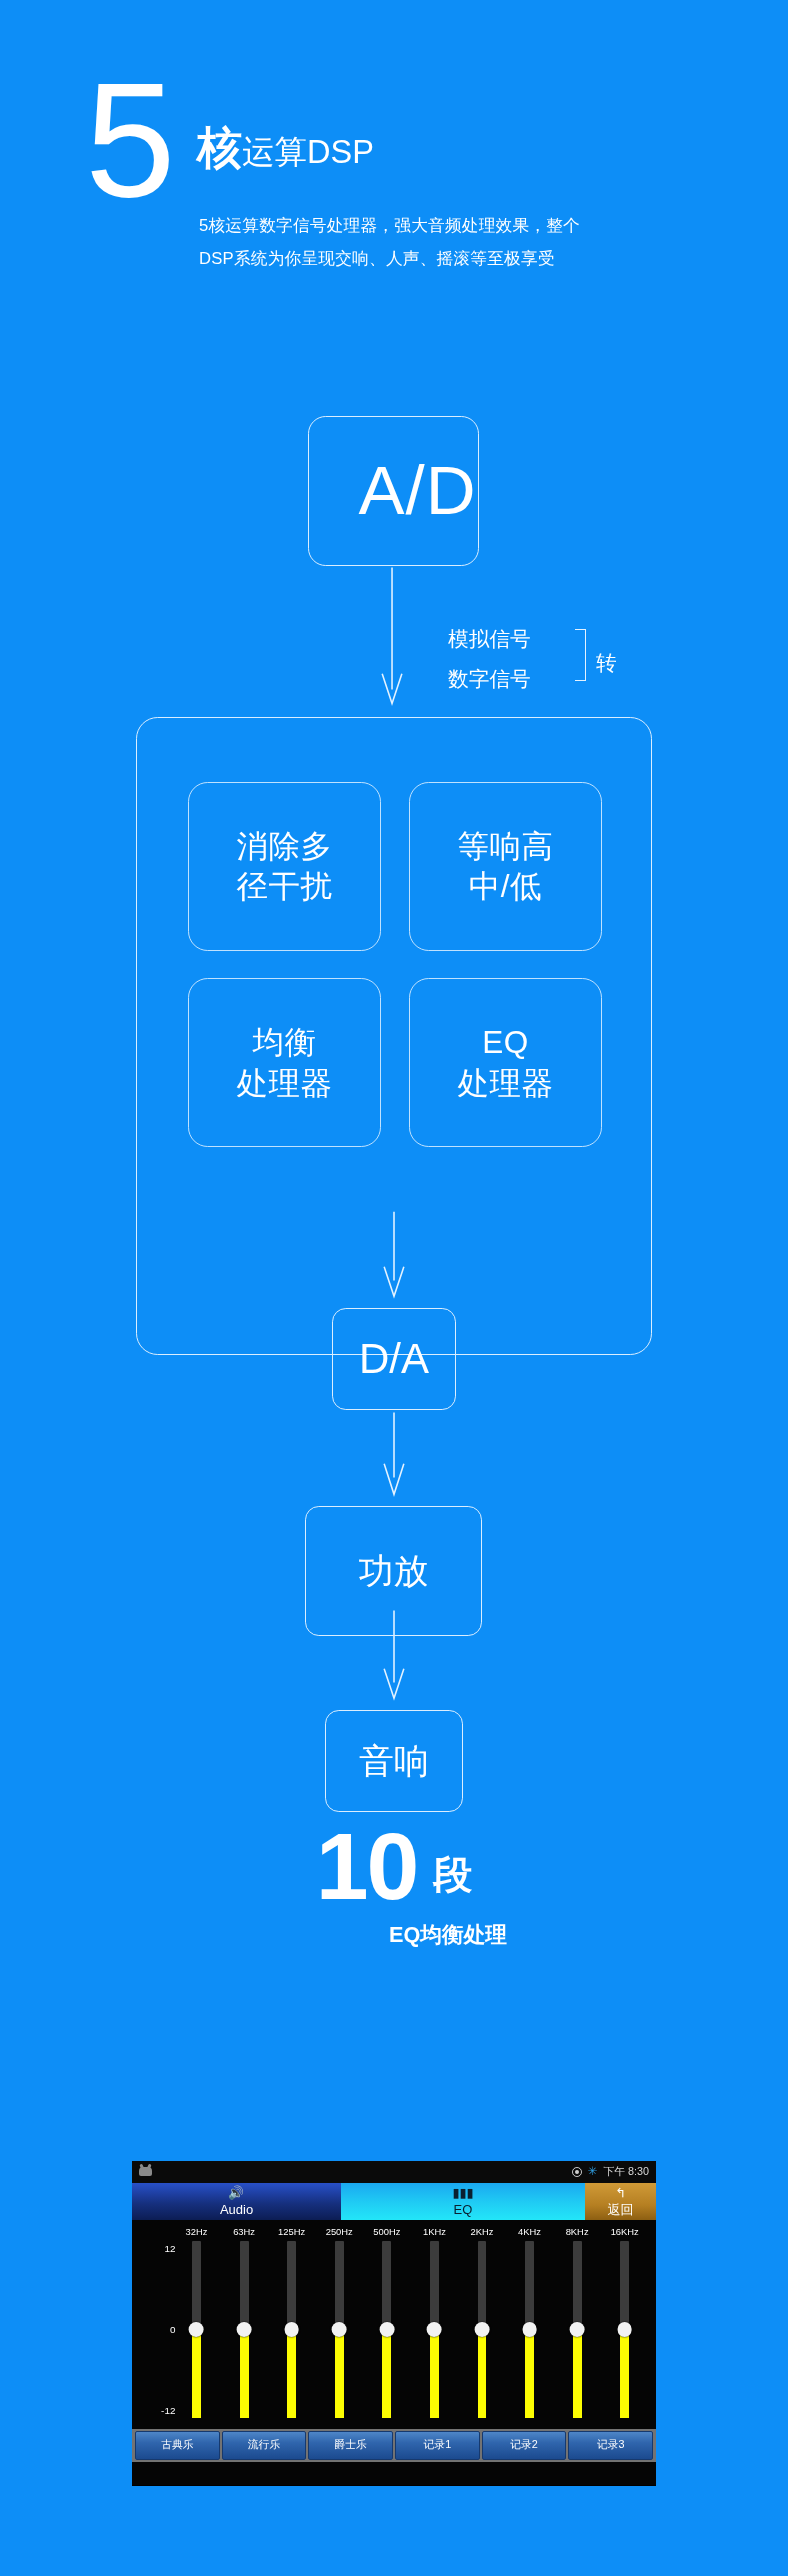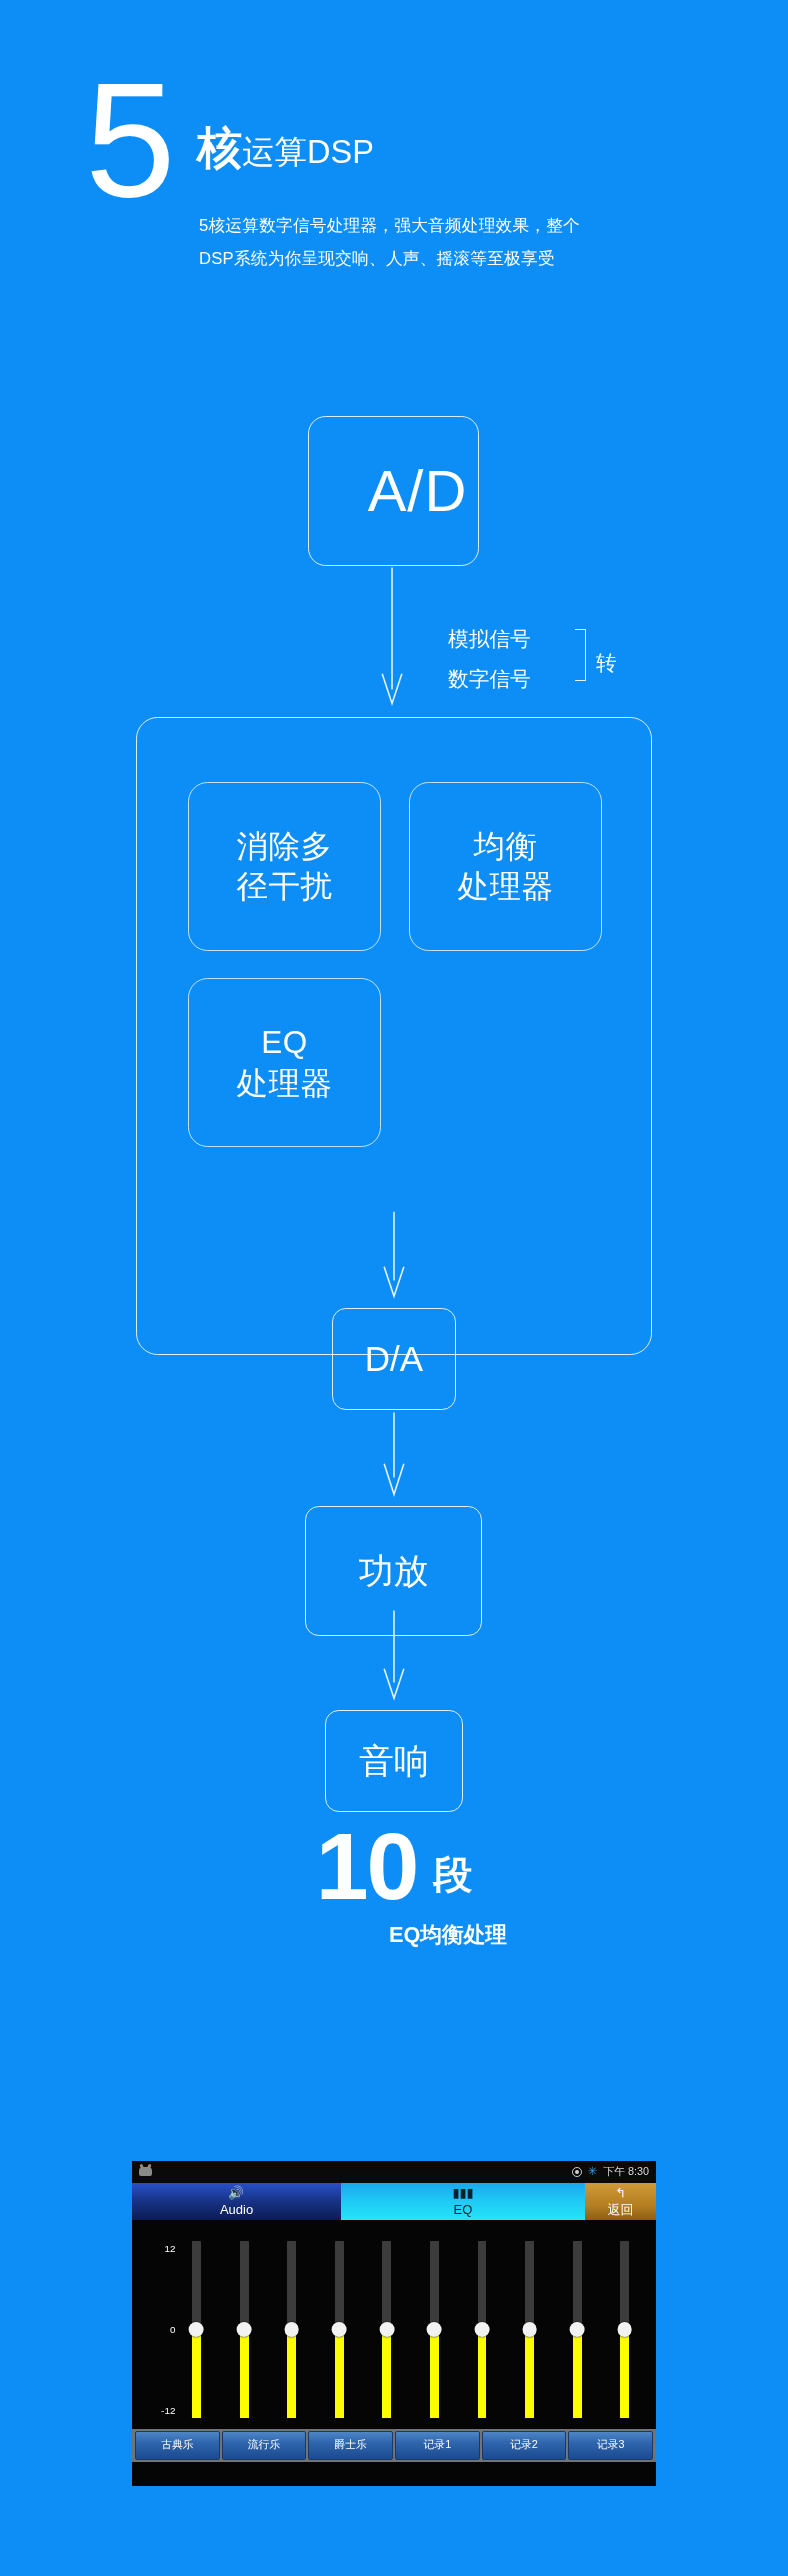--- a/index.html
+++ b/index.html
@@ -73,29 +73,29 @@
     display: flex;
     align-items: center;
     justify-content: center;
     text-align: center;
     background: transparent;
     line-height: 1.15;
   }
   .node-ad {
     left: 308px; top: 416px;
     width: 171px; height: 150px;
-    font-size: 58px;
+    font-size: 69px;
     font-weight: 400;
     letter-spacing: 1px;
     padding-left: 48px;
   }
   .node-da {
     left: 332px; top: 1308px;
     width: 124px; height: 102px;
-    font-size: 35px;
+    font-size: 42px;
     border-radius: 13.8px;
     font-weight: 400;
   }
   .node-amp {
     left: 305px; top: 1506px;
     width: 177px; height: 130px;
     font-size: 35px;
     border-radius: 13.8px;
   }
   .node-spk {
@@ -378,20 +378,21 @@
 <div class="conv-label">
   <div>模拟信号</div>
   <div>数字信号</div>
   <div class="brace"></div>
   <div class="zhuan">转</div>
 </div>
 
 <div class="dsp-box">
   <div class="dsp-grid">
     <div class="dsp-cell">消除多<br>径干扰</div>
+    <div class="dsp-cell">等响高<br>中/低</div>
     <div class="dsp-cell">均衡<br>处理器</div>
     <div class="dsp-cell">EQ<br>处理器</div>
   </div>
 </div>
 
 <div class="node node-da">D/A</div>
 <div class="node node-amp">功放</div>
 <div class="node node-spk">音响</div>
 
 <div class="ten-wrap">
@@ -421,20 +422,32 @@
       <span class="ti">▮▮▮</span>
       <span class="tl">EQ</span>
     </div>
     <div class="eq-tab tab-back">
       <span class="ti">↰</span>
       <span class="tl">返回</span>
     </div>
   </div>
 
   <div class="eq-body">
+    <div class="freq-row">
+      <span>32Hz</span>
+      <span>63Hz</span>
+      <span>125Hz</span>
+      <span>250Hz</span>
+      <span>500Hz</span>
+      <span>1KHz</span>
+      <span>2KHz</span>
+      <span>4KHz</span>
+      <span>8KHz</span>
+      <span>16KHz</span>
+    </div>
 
     <div class="scale-col">
       <span>12</span>
       <span>0</span>
       <span>-12</span>
     </div>
 
     <div class="sliders">
       <div class="slider">
           <div class="track">

